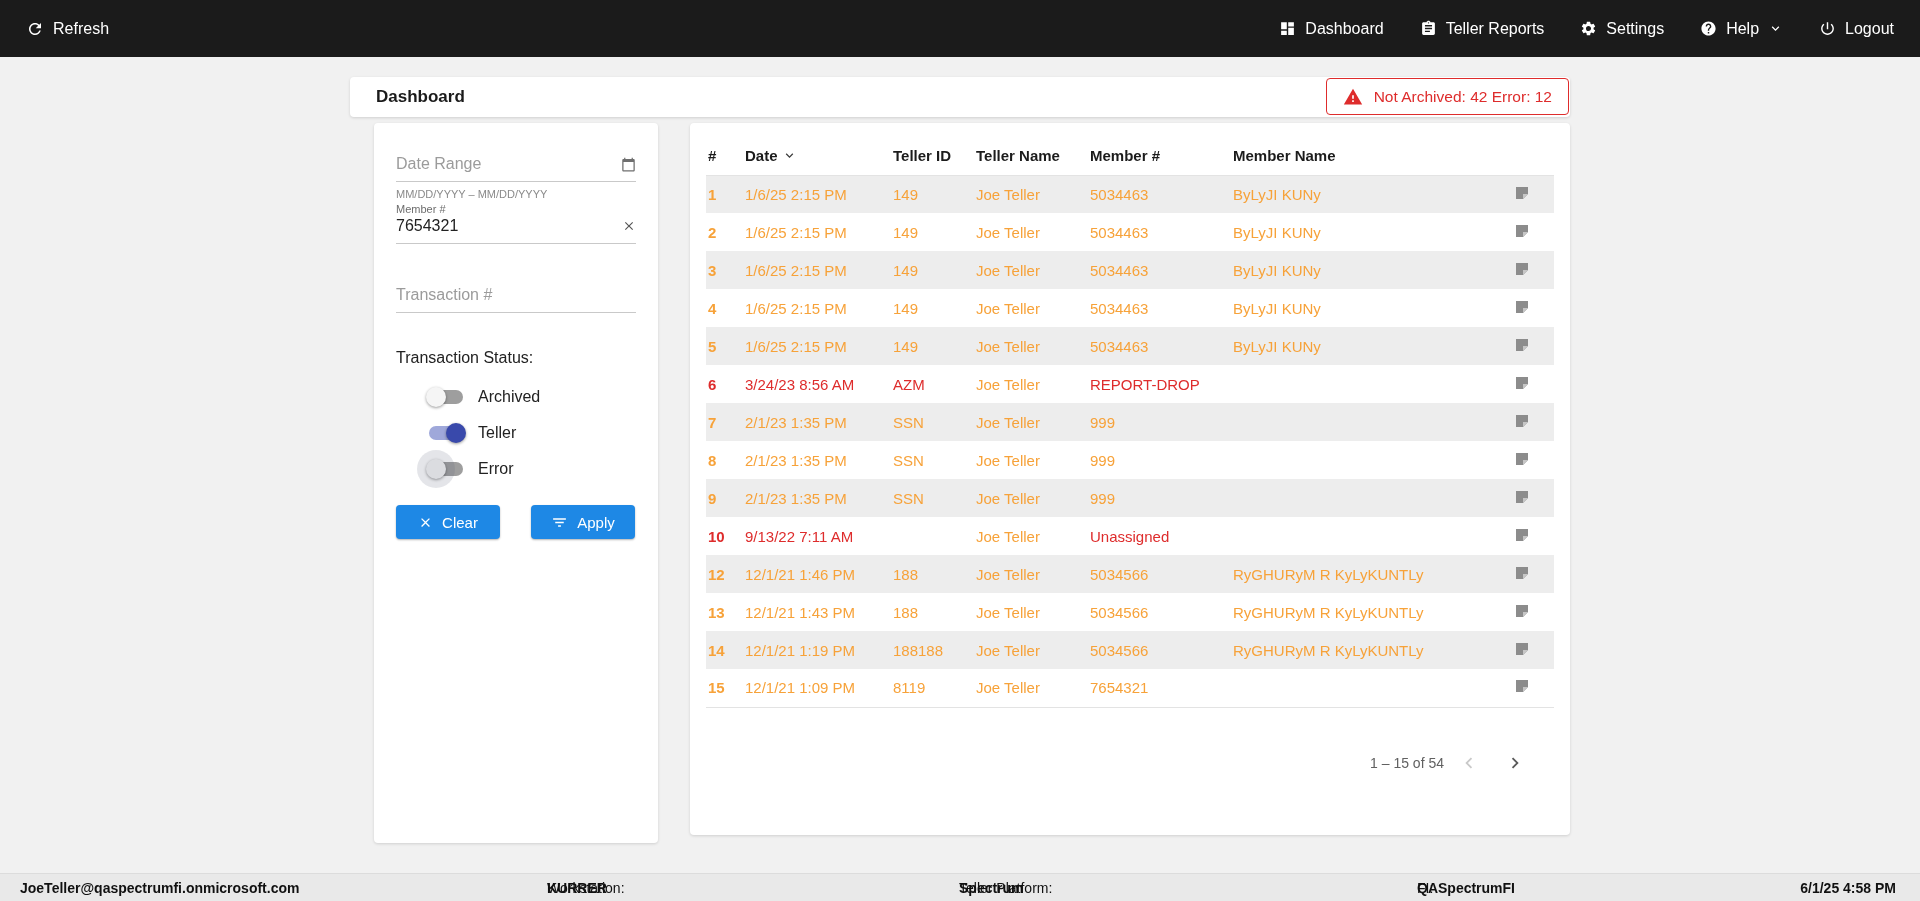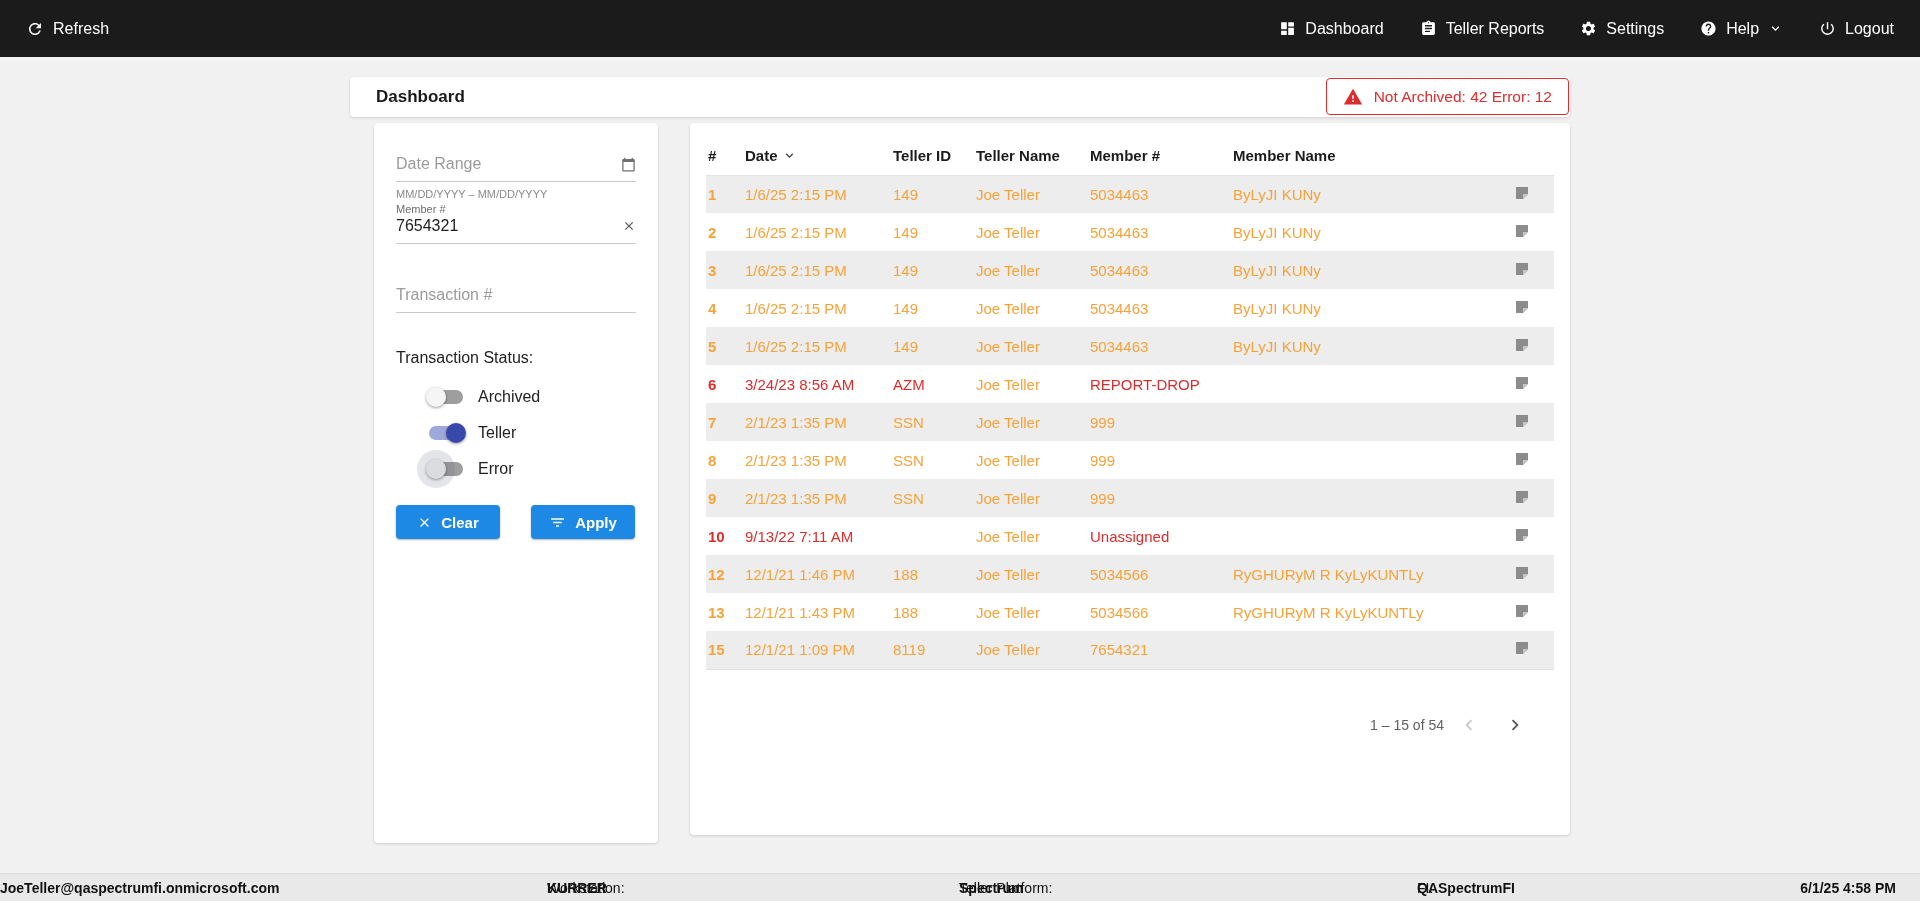--- a/index.html
+++ b/index.html
@@ -65,21 +65,21 @@
   .toggle.on .thumb { left:17px; background:var(--toggle_on,#3949ab); }
   .toggle.halo .thumb::after {
     content:''; position:absolute; inset:-9px; border-radius:50%; background:rgba(90,95,120,.16);
   }
   .toggle-label { font-size:16px; color:#222; }
 
   .btn-row { display:flex; gap:31px; margin-top:26px; }
   .btn {
     width:104px; height:34px; background:var(--blue,#1e88e5); color:#fff; border:none; border-radius:4px;
     display:flex; align-items:center; justify-content:center; gap:9px; font-size:15px;
-    font-family:inherit; cursor:pointer; box-shadow:0 1px 2px rgba(0,0,0,.3);font-weight:bold;
+    font-family:inherit; cursor:pointer; box-shadow:0 1px 2px rgba(0,0,0,.3);
   }
 
   
   .table-card {
     flex:1; height:712px; background:#fff; border-radius:4px;
     box-shadow:0 1px 3px rgba(0,0,0,.14); padding:14px 16px 0; display:flex; flex-direction:column;
   }
   table { width:100%; border-collapse:collapse; table-layout:fixed; font-size:15px; }
   col.c1{width:37px;} col.c2{width:148px;} col.c3{width:83px;} col.c4{width:114px;}
   col.c5{width:143px;} col.c6{width:auto;} col.c7{width:58px;}
@@ -106,21 +106,21 @@
   .pg-chevrons { display:flex; align-items:center; gap:24px; }
   .pg-btn { cursor:pointer; display:flex; }
   .pg-btn.disabled { cursor:default; }
 
   
   .footer {
     position:absolute; bottom:0; left:0; width:100%; height:28px; background:#e9e9e9;
     border-top:1px solid #dcdcdc; font-size:14px; color:#111;
   }
   .footer span { position:absolute; top:50%; transform:translateY(-50%); white-space:nowrap; }
-  .f-email { left:0; font-weight:bold; }
+  .f-email { left:20px; font-weight:bold; }
   .f-ws { left:547px; } .f-plat { left:959px; } .f-fi { left:1417px; }
   .f-dt { right:24px; font-weight:bold; }
   .footer b { font-weight:bold; }
 </style>
 </head>
 <body>
 
 <div class="navbar">
   <div class="nav-left">
     <div class="nav-item">
@@ -477,20 +477,36 @@
     <td class="c-note">
       <span>
         <svg width="16" height="16" viewBox="0 0 16 16">
                     <path d="M2 2h12v7l-5 5H2z" fill="#8c8c8c"></path>
                     <path d="M9 14l5-5H9z" fill="#c6c6c6"></path>
                   </svg>
       </span>
     </td>
   </tr>
             <tr class="normal">
+    <td class="c-num">14</td>
+    <td class="c-date">12/1/21 1:19 PM</td>
+    <td class="c-tid">188188</td>
+    <td class="c-tname">Joe Teller</td>
+    <td class="c-mnum">5034566</td>
+    <td class="c-mname">RyGHURyM R KyLyKUNTLy</td>
+    <td class="c-note">
+      <span>
+        <svg width="16" height="16" viewBox="0 0 16 16">
+                    <path d="M2 2h12v7l-5 5H2z" fill="#8c8c8c"></path>
+                    <path d="M9 14l5-5H9z" fill="#c6c6c6"></path>
+                  </svg>
+      </span>
+    </td>
+  </tr>
+            <tr class="normal">
     <td class="c-num">15</td>
     <td class="c-date">12/1/21 1:09 PM</td>
     <td class="c-tid">8119</td>
     <td class="c-tname">Joe Teller</td>
     <td class="c-mnum">7654321</td>
     <td class="c-mname"></td>
     <td class="c-note">
       <span>
         <svg width="16" height="16" viewBox="0 0 16 16">
                     <path d="M2 2h12v7l-5 5H2z" fill="#8c8c8c"></path>

